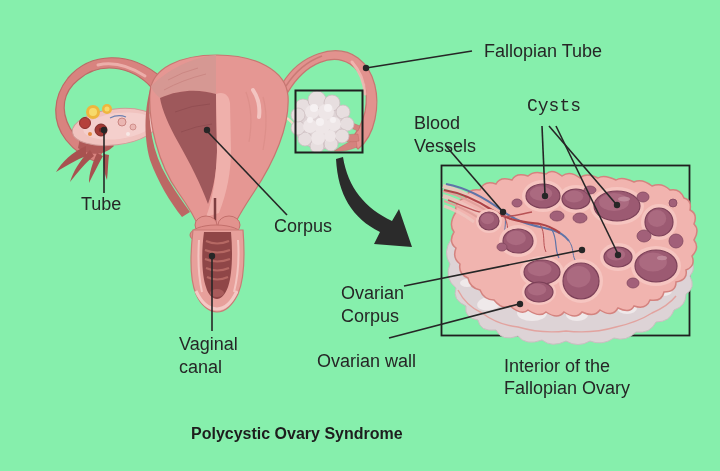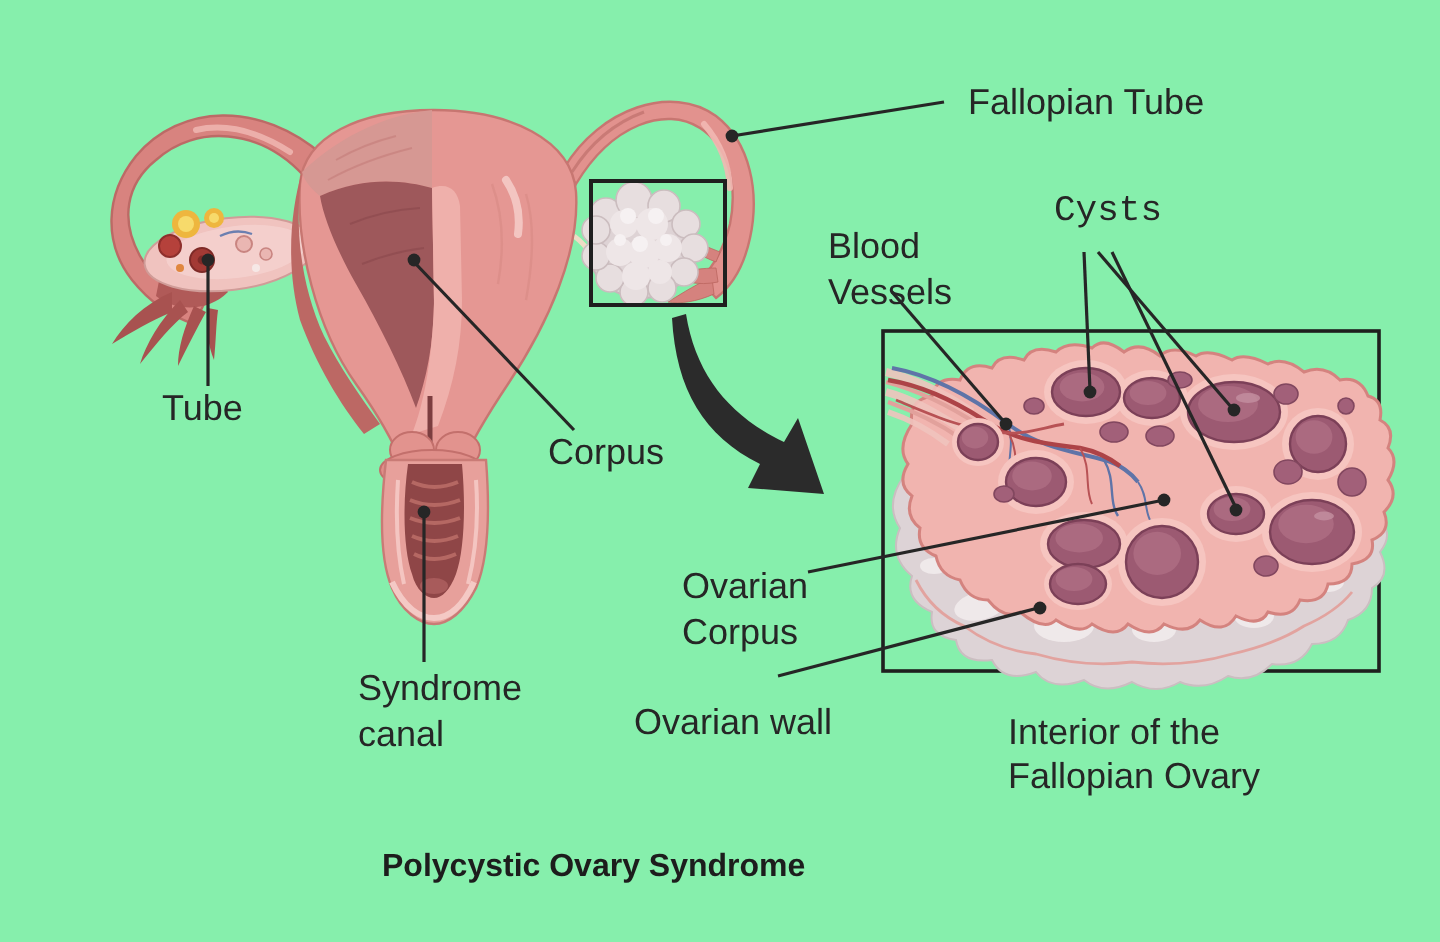--- a/index.html
+++ b/index.html
@@ -284,21 +284,21 @@
     <g>
           <line x1="389" y1="338" x2="519" y2="304"></line>
           <circle cx="520" cy="304" r="3.2" stroke="none"></circle>
         </g>
   </g>
 </svg>
 
   <div class="label" style="left:484px;top:40px;">Fallopian Tube</div>
   <div class="label" style="left:81px;top:193px;">Tube</div>
   <div class="label" style="left:274px;top:215px;">Corpus</div>
-  <div class="label" style="left:179px;top:333px;">Syndrome
+  <div class="label" style="left:179px;top:333px;">Vaginal
 canal</div>
   <div class="label" style="left:414px;top:112px;">Blood
 Vessels</div>
   <div class="label" style="left:527px;top:95px;font-family:Liberation Mono, monospace;">Cysts</div>
   <div class="label" style="left:341px;top:282px;">Ovarian
 Corpus</div>
   <div class="label" style="left:317px;top:338px;margin-top:12px;">Ovarian wall</div>
   <div class="caption" style="left:504px;top:356px;">Interior of the
 Fallopian Ovary</div>
   <div class="title" style="left:191px;top:425px;">Polycystic Ovary Syndrome</div>

